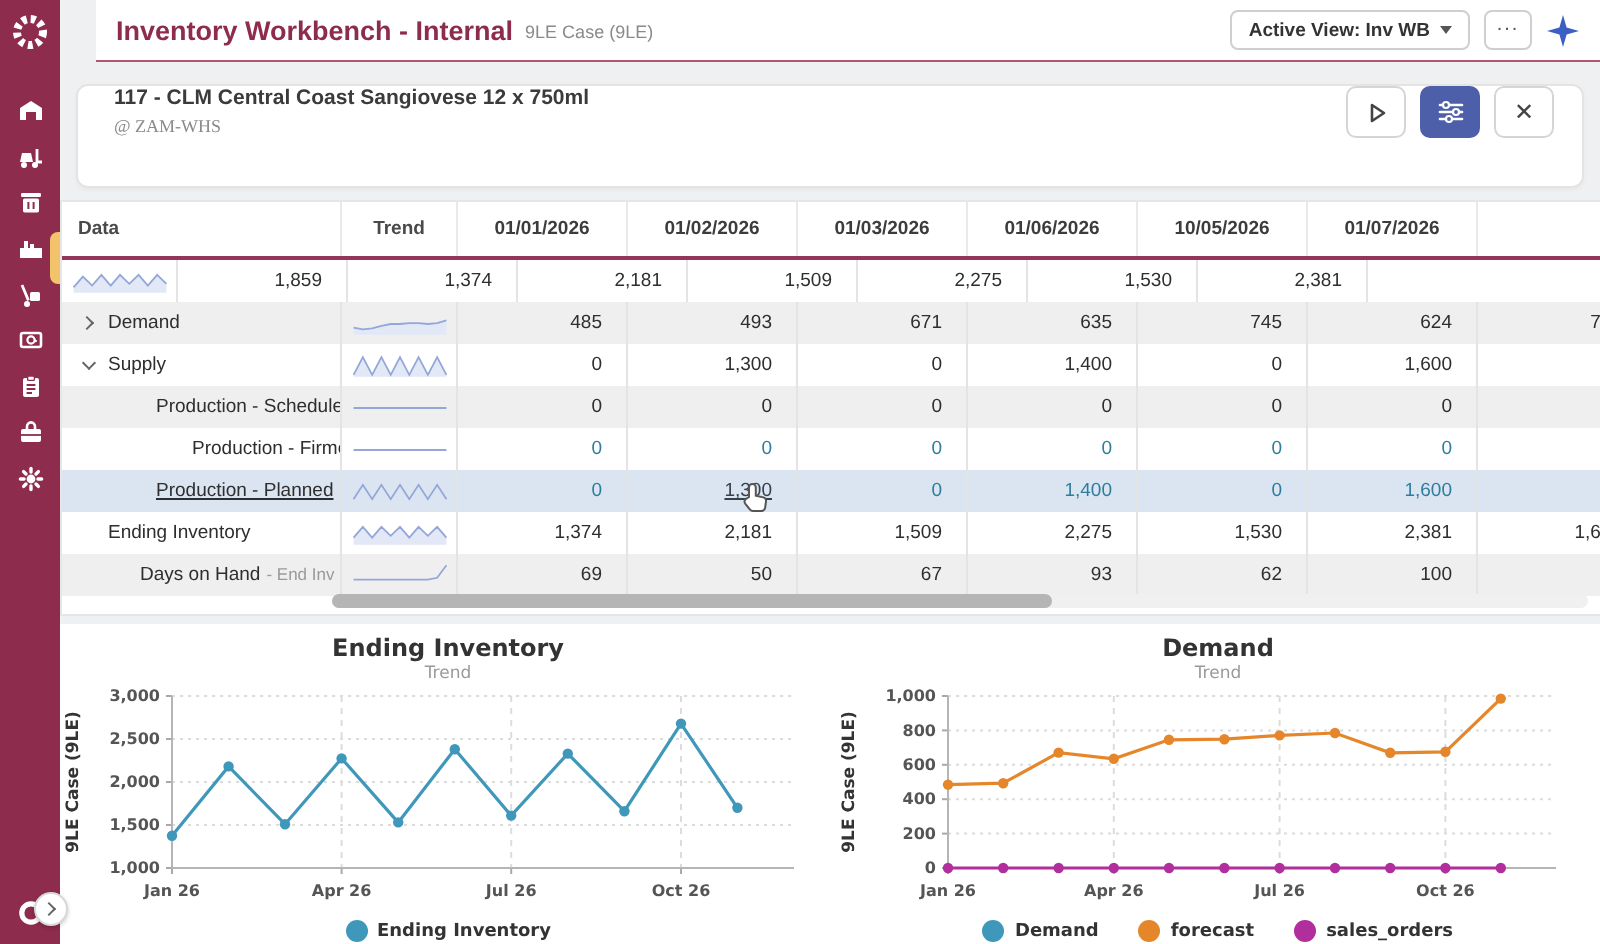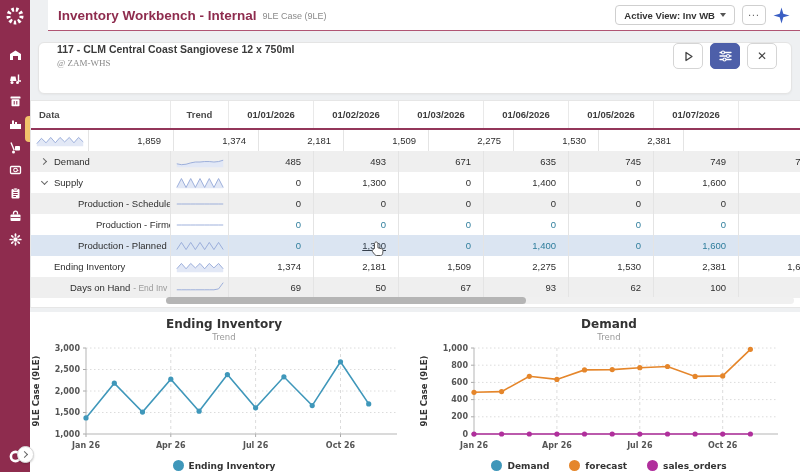--- a/index.html
+++ b/index.html
@@ -216,21 +216,21 @@
 
   <div class="table-card">
     <div class="grid" id="grid">
         <div class="grid-row header">
           <div class="cell col-data">Data</div>
           <div class="cell col-trend">Trend</div>
           <div class="cell col-date">01/01/2026</div>
           <div class="cell col-date">01/02/2026</div>
           <div class="cell col-date">01/03/2026</div>
           <div class="cell col-date">01/06/2026</div>
-          <div class="cell col-date">01/05/2026</div>
+          <div class="cell col-date">10/05/2026</div>
           <div class="cell col-date">01/07/2026</div>
         </div>
         <div class="grid-row">
           <div class="cell col-trend">
             <svg width="50" height="16" viewBox="0 0 56 16">
               <polygon points="2,14 2.0,11 7.2,5 12.4,10 17.6,4 22.8,10 28.0,4 33.2,9 38.4,4 43.6,10 48.8,4 54.0,9 54,14" fill="#e2e8f6"></polygon>
               <polyline points="2.0,11 7.2,5 12.4,10 17.6,4 22.8,10 28.0,4 33.2,9 38.4,4 43.6,10 48.8,4 54.0,9" fill="none" stroke="#93a7d8" stroke-width="1"></polyline>
             </svg>
           </div>
           <div class="cell col-date">
@@ -279,21 +279,21 @@
           <div class="cell col-date">
             <span>671</span>
           </div>
           <div class="cell col-date">
             <span>635</span>
           </div>
           <div class="cell col-date">
             <span>745</span>
           </div>
           <div class="cell col-date">
-            <span>749</span>
+            <span>624</span>
           </div>
           <div class="cell col-date">
             <span>771</span>
           </div>
         </div>
         <div class="grid-row">
           <div class="cell col-data" style="padding-left: 8px;">
             <span class="row-label">
               <span class="row-chev">
                 <span class="chev down"></span>
@@ -385,21 +385,21 @@
           </div>
           <div class="cell col-date">
             <span class="val-teal">0</span>
           </div>
           <div class="cell col-date">
             <span class="val-teal">0</span>
           </div>
           <div class="cell col-date"></div>
         </div>
         <div class="grid-row bg-blue">
-          <div class="cell col-data" style="padding-left: 32px;">
+          <div class="cell col-data" style="padding-left: 32px; text-decoration: underline;">
             <span class="row-label">
               <span class="row-chev"></span>
               <span>Production - Planned</span>
             </span>
           </div>
           <div class="cell col-trend">
             <svg width="50" height="16" viewBox="0 0 56 16">
               <polyline points="2.0,12 7.2,4 12.4,12 17.6,4 22.8,12 28.0,4 33.2,12 38.4,4 43.6,12 48.8,4 54.0,12" fill="none" stroke="#93a7d8" stroke-width="1"></polyline>
             </svg>
           </div>

